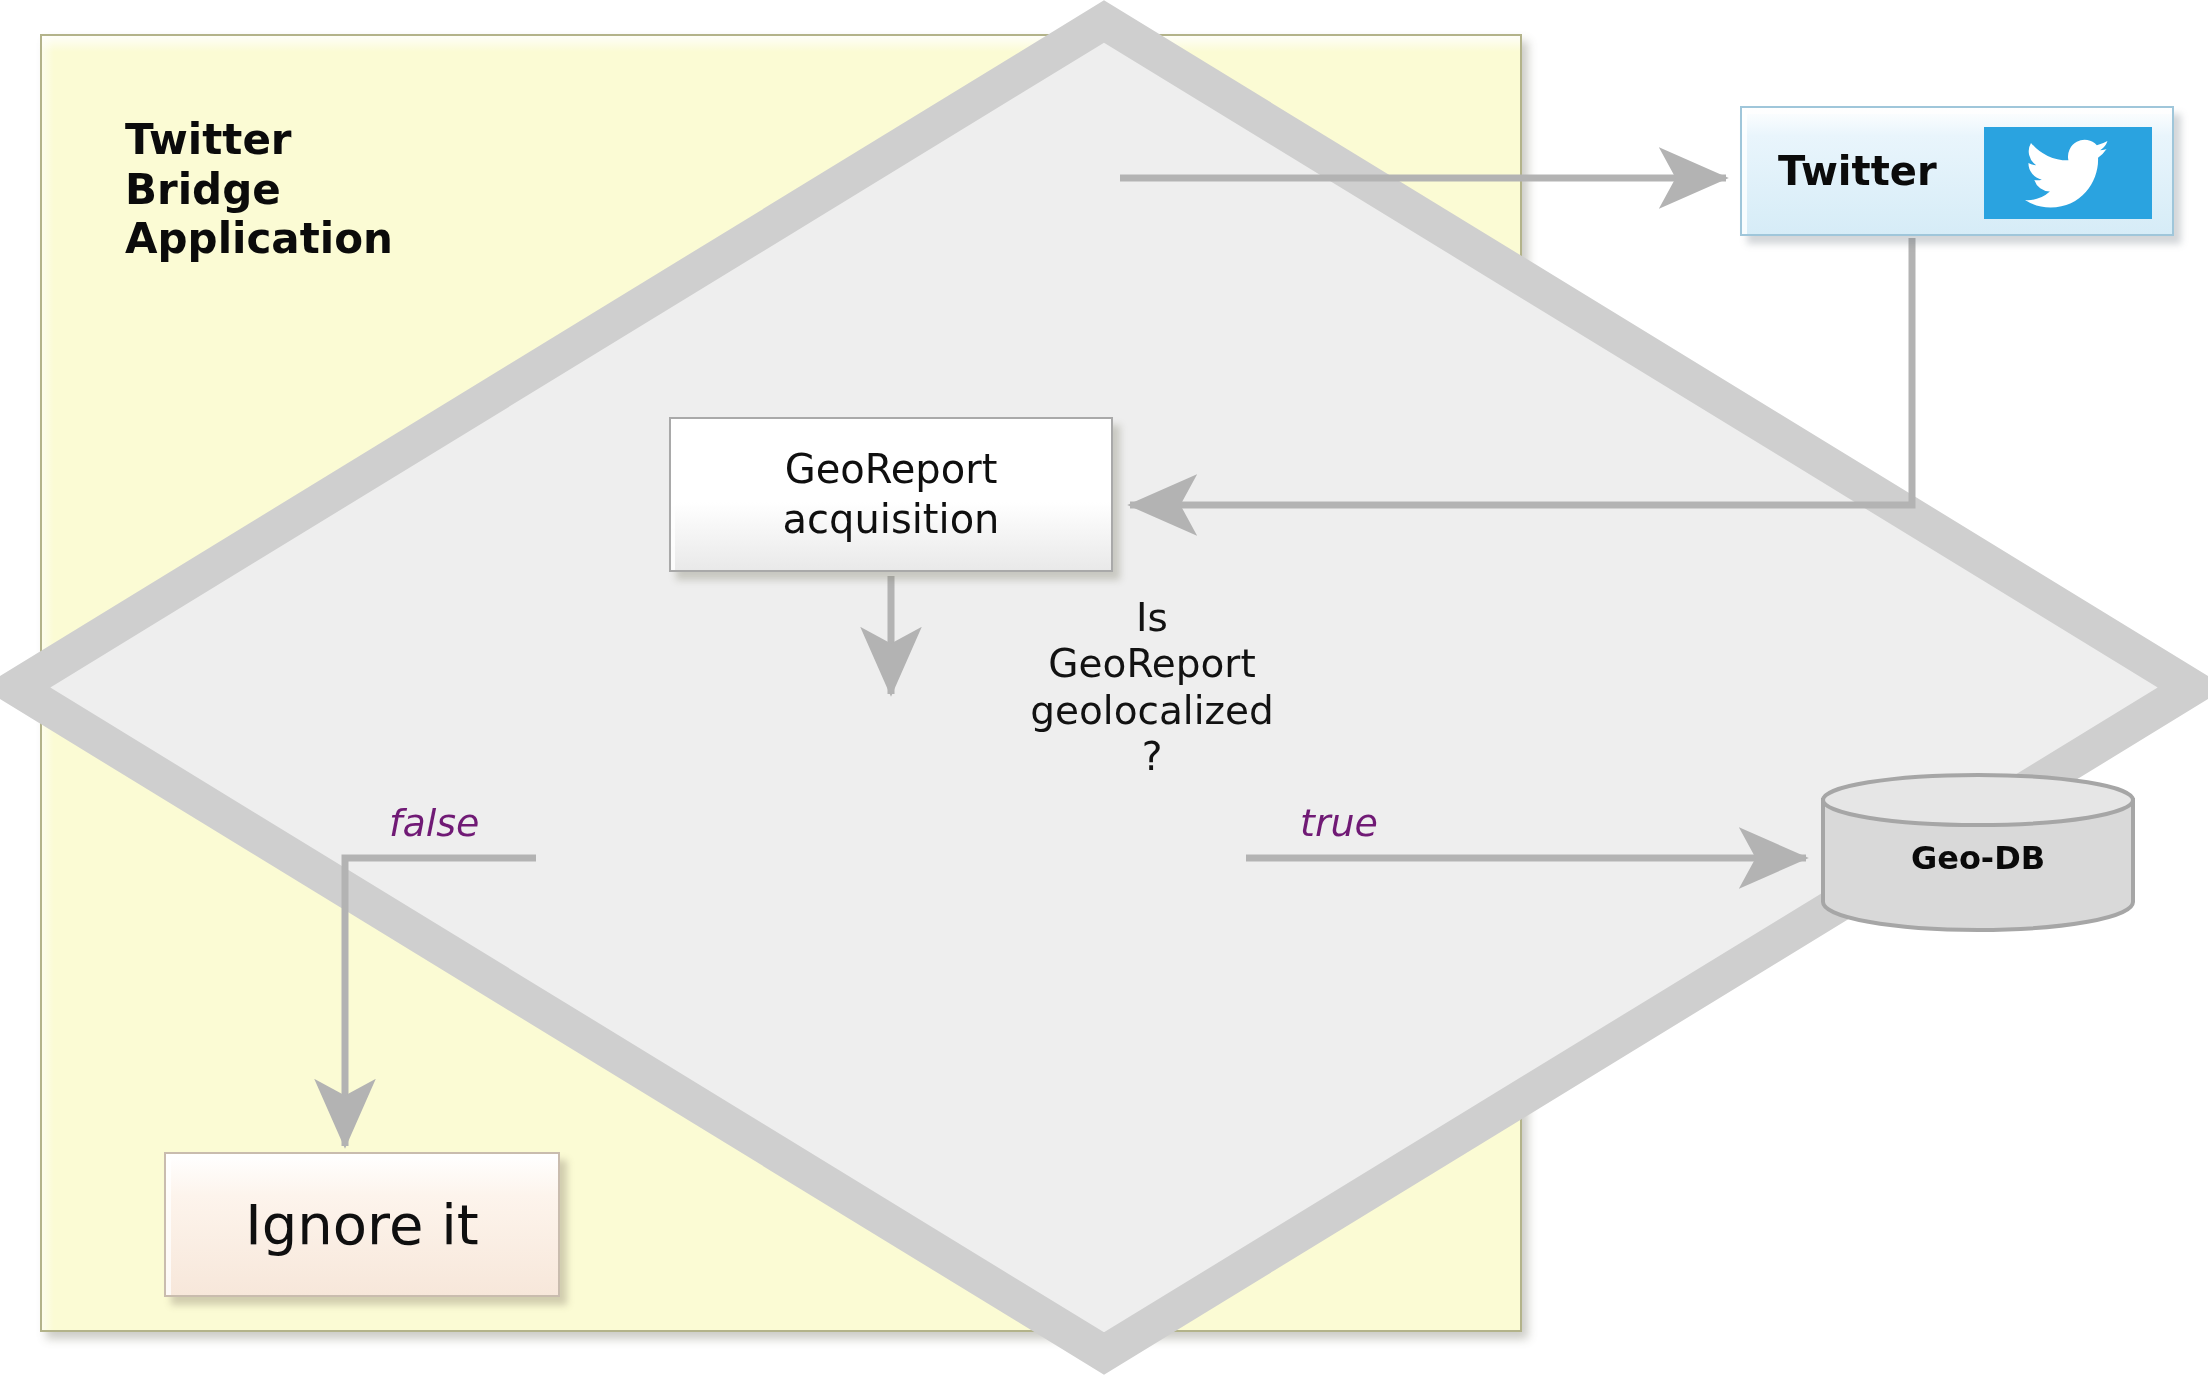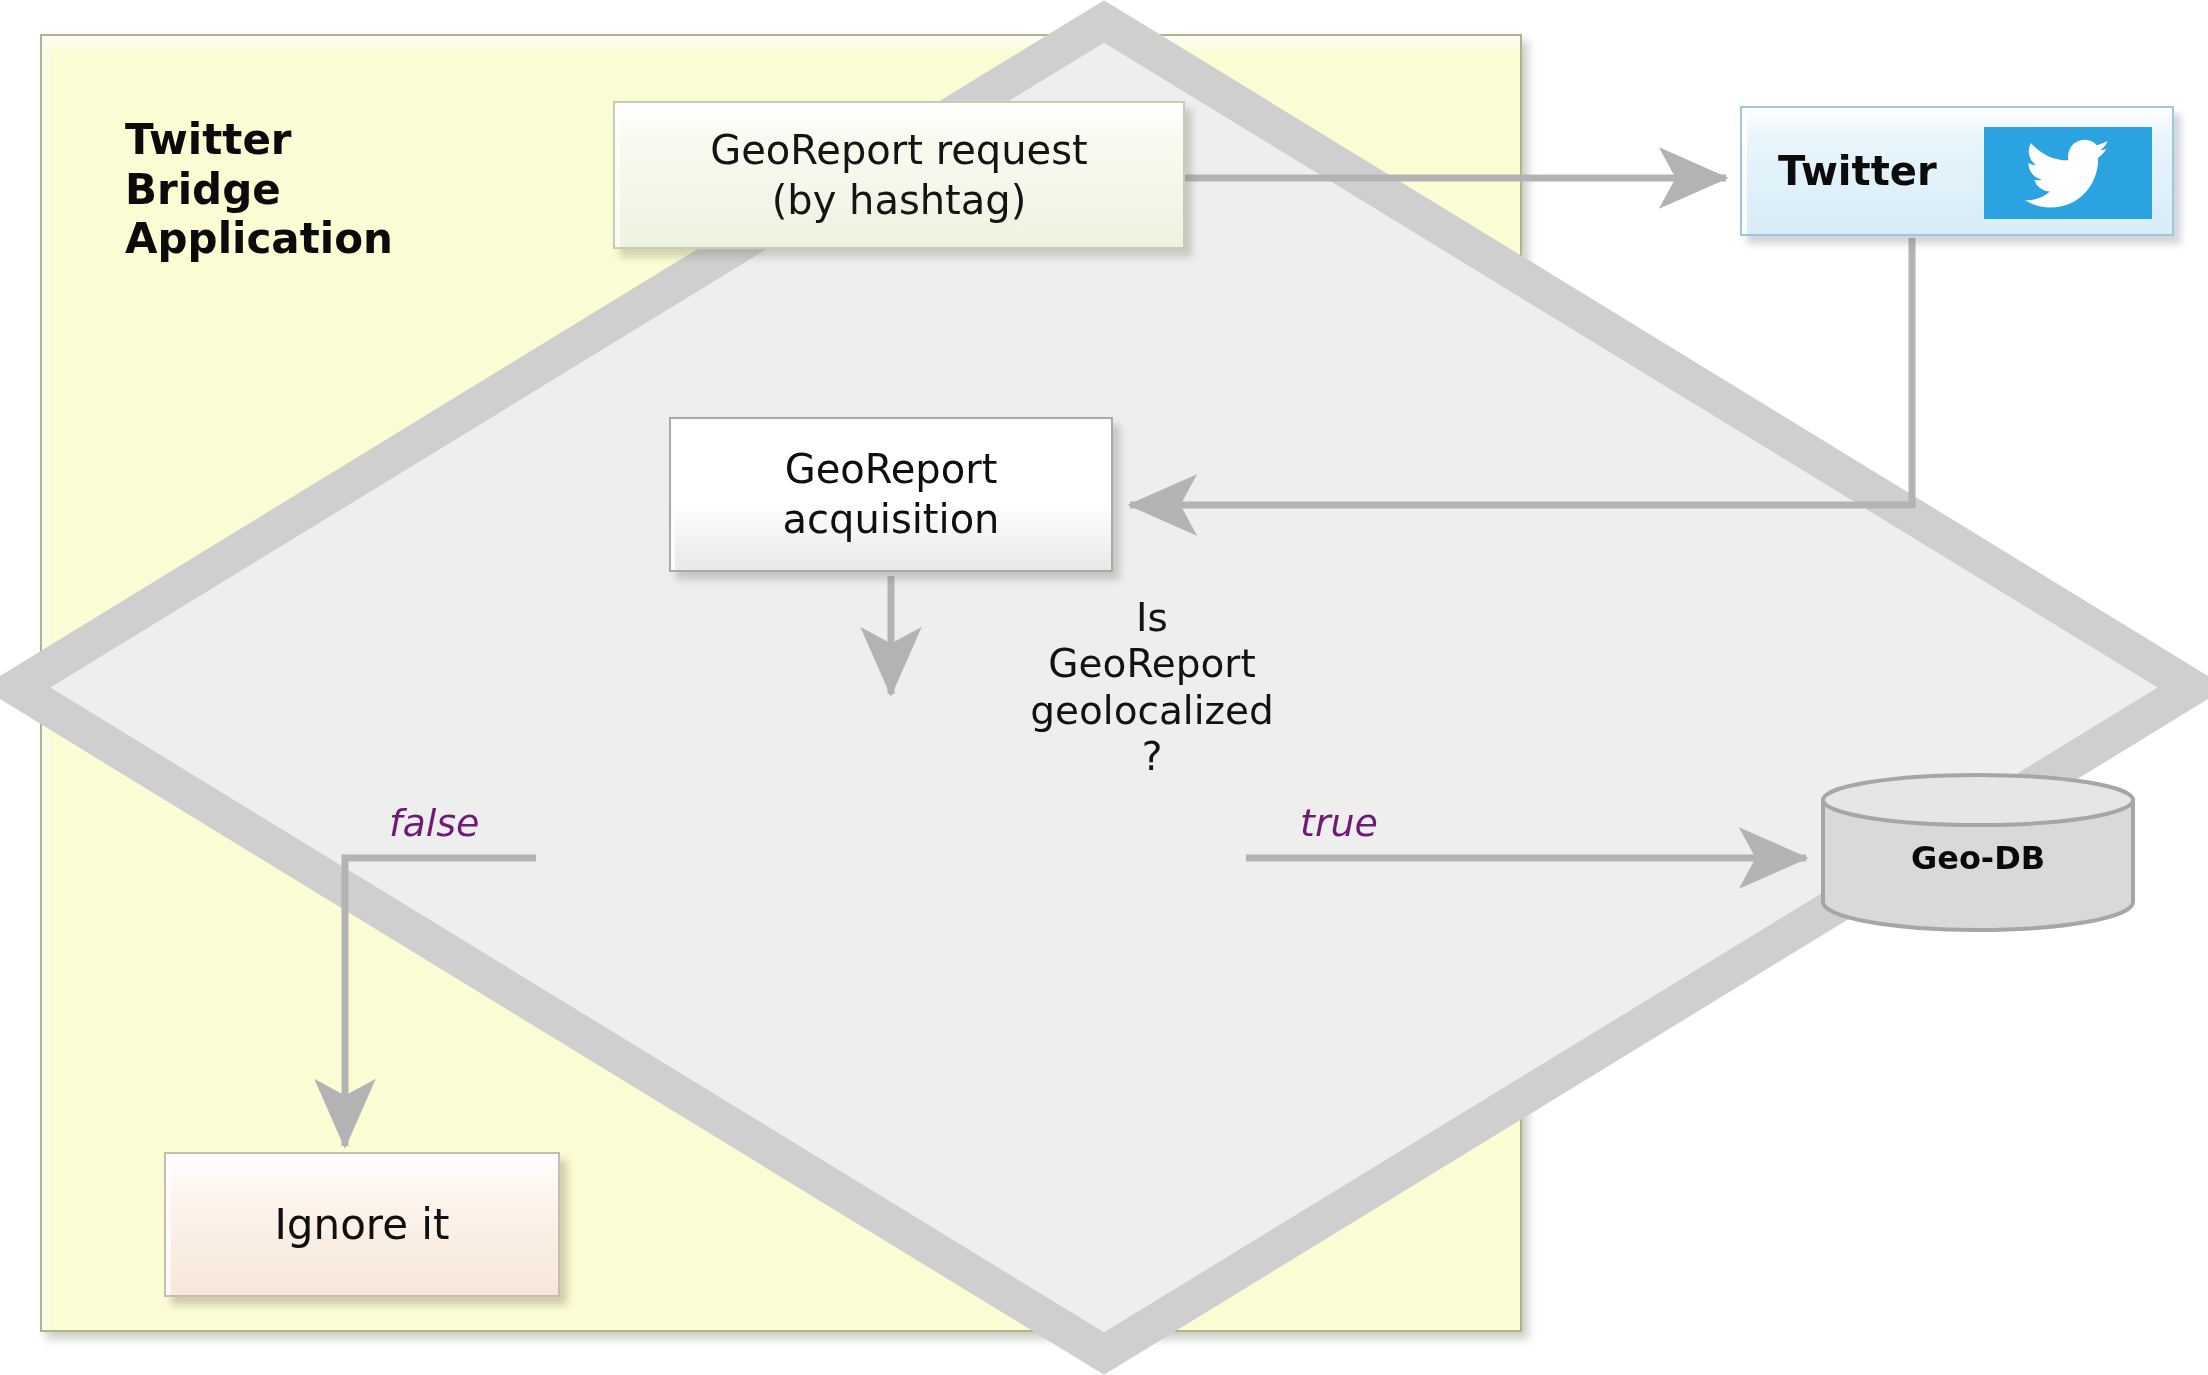--- a/index.html
+++ b/index.html
@@ -123,21 +123,21 @@
 
   
   #node-ignore {
     left: 164px;
     top: 1152px;
     width: 396px;
     height: 145px;
     background: linear-gradient(180deg, #ffffff 0%, #fdf4ec 30%, #f7e7da 100%);
     border: 2px solid #c9bcae;
     box-shadow: 7px 8px 7px rgba(120,110,95,0.32);
-    font-size: 42px;
+    font-size: 56px;
     color: #0f0f0f;
   }
   #node-ignore::before {
     content:"";
     position:absolute; left:0; top:0; right:0; bottom:0;
     border-top:6px solid rgba(255,255,255,0.95);
     border-left:5px solid rgba(255,255,255,0.75);
     pointer-events:none;
   }
 
@@ -287,26 +287,20 @@
 
     <g>
       <path d="M536,858 L345,858 L345,1146" stroke="#b3b3b3" stroke-width="7" fill="none" marker-end="url(#arrowhead)"></path>
     </g>
 
     <g>
       <path d="M1246,858 L1806,858" stroke="#b3b3b3" stroke-width="7" fill="none" marker-end="url(#arrowhead)"></path>
     </g>
   </svg>
 
-  <div class="node" id="node-request">
-    <div>
-      <div>GeoReport request</div>
-      <div>(by hashtag)</div>
-    </div>
-  </div>
 
   <div class="node" id="node-acquisition">
     <div>
       <div>GeoReport</div>
       <div>acquisition</div>
     </div>
   </div>
 
   <div id="node-decision">
     <svg class="diamond-shape" viewBox="0 0 706 320" preserveAspectRatio="none">

